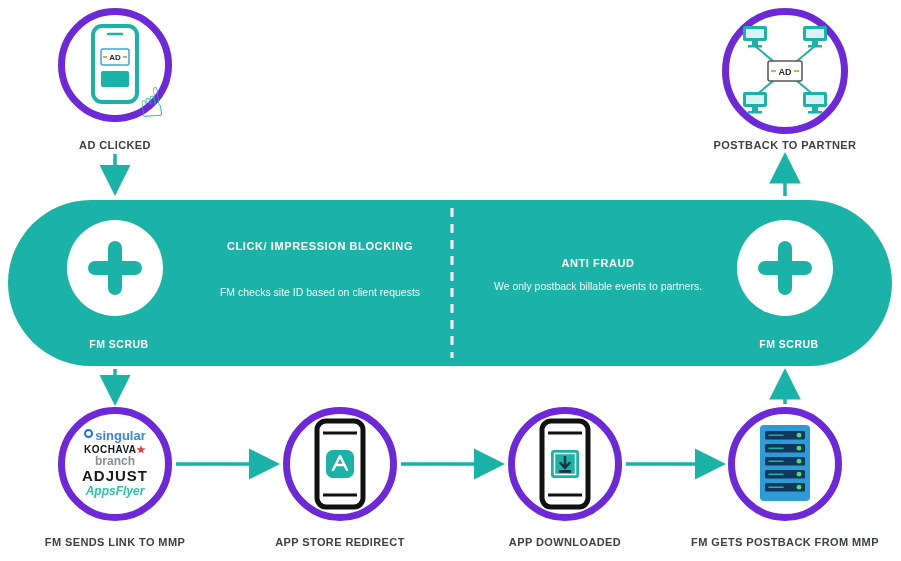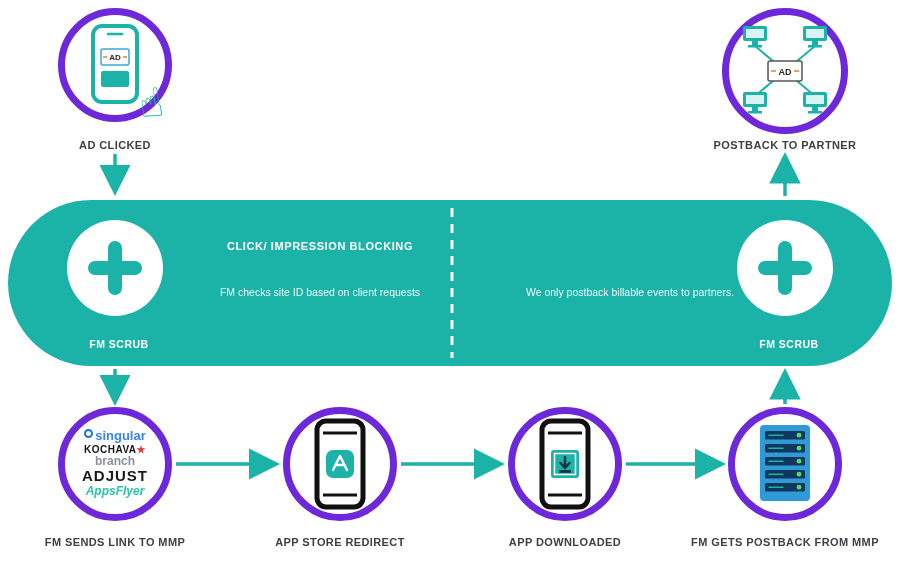--- a/index.html
+++ b/index.html
@@ -58,21 +58,22 @@
       <div class="plus">
           <div class="plus-v"></div>
           <div class="plus-h"></div>
         </div>
     </div>
     <div class="pill-scrub" style="left:107px; top:138px;">FM SCRUB</div>
 
     <div class="pill-title" style="left:192px; top:40px;">CLICK/ IMPRESSION BLOCKING</div>
     <div class="pill-body" style="left:202px; top:84px;">FM checks site ID based on client requests</div>
 
-    <div class="pill-body" style="left:480px; top:84px;margin-left:32px;">We only postback billable events to partners.</div>
+    <div class="pill-title" style="left:470px; top:57px;">ANTI FRAUD</div>
+    <div class="pill-body" style="left:480px; top:78px;">We only postback billable events to partners.</div>
 
     <div class="plus-circle" style="left:729px; top:20px;">
       <div class="plus">
           <div class="plus-v"></div>
           <div class="plus-h"></div>
         </div>
     </div>
     <div class="pill-scrub" style="left:777px; top:138px;">FM SCRUB</div>
   </div>
 

